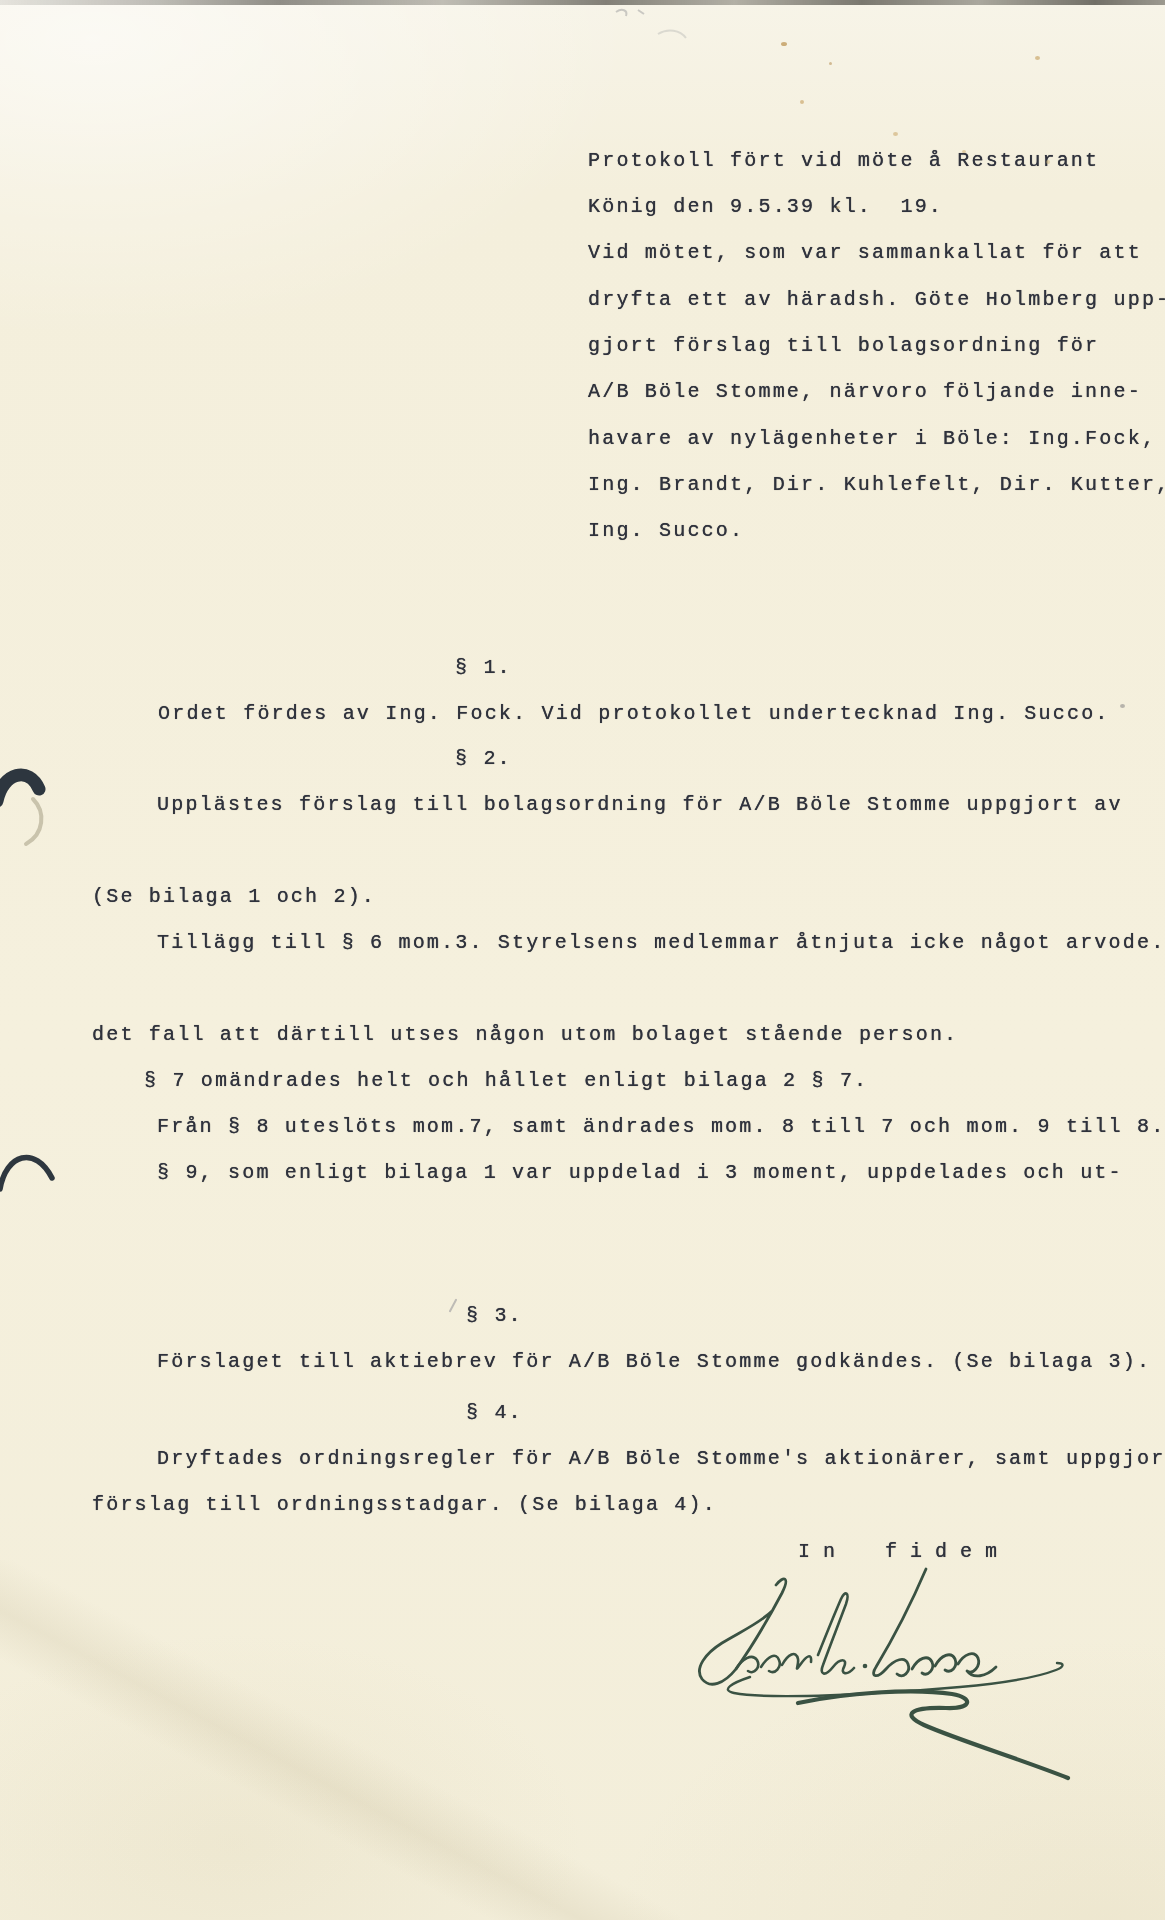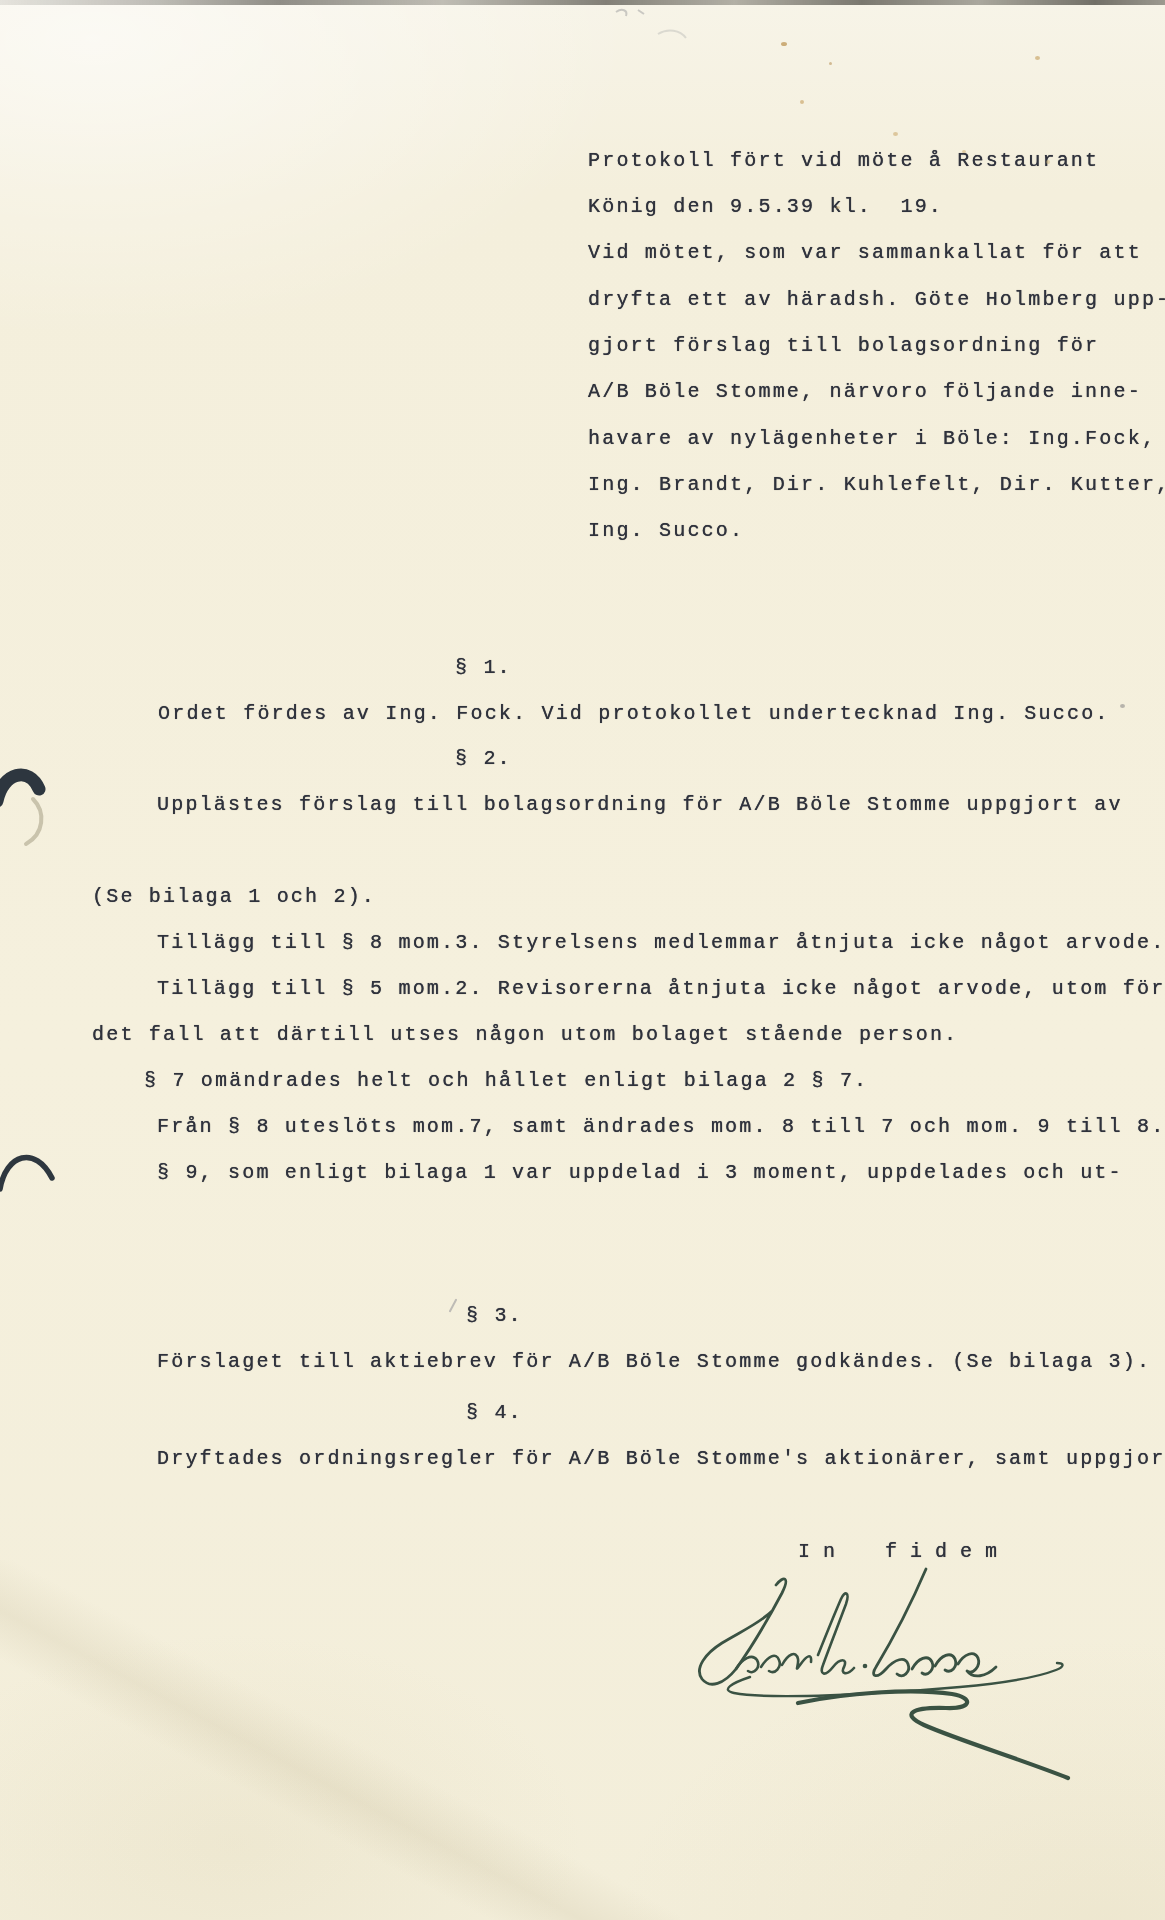--- a/index.html
+++ b/index.html
@@ -67,33 +67,33 @@
   <div class="tl" style="left:588px;top:427px">havare av nylägenheter i Böle: Ing.Fock,</div>
   <div class="tl" style="left:588px;top:473px">Ing. Brandt, Dir. Kuhlefelt, Dir. Kutter,</div>
   <div class="tl" style="left:588px;top:519px">Ing. Succo.</div>
 
   <div class="tl" style="left:455px;top:656px">§ 1.</div>
   <div class="tl" style="left:158px;top:702px">Ordet fördes av Ing. Fock. Vid protokollet undertecknad Ing. Succo.</div>
 
   <div class="tl" style="left:455px;top:747px">§ 2.</div>
   <div class="tl" style="left:157px;top:793px">Upplästes förslag till bolagsordning för A/B Böle Stomme uppgjort av</div>
   <div class="tl" style="left:92px;top:885px">(Se bilaga 1 och 2).</div>
-  <div class="tl" style="left:157px;top:931px">Tillägg till § 8 mom.3. Styrelsens medlemmar åtnjuta icke något arvode.</div>
-  <div class="tl" style="left:157px;top:977px">Tillägg till § 5 mom.2. Revisorerna åtnjuta icke något arvode, utom för</div>
+  <div class="tl" style="left:157px;top:931px">Tillägg till § 6 mom.3. Styrelsens medlemmar åtnjuta icke något arvode.</div>
   <div class="tl" style="left:92px;top:1023px">det fall att därtill utses någon utom bolaget stående person.</div>
   <div class="tl" style="left:144px;top:1069px">§ 7 omändrades helt och hållet enligt bilaga 2 § 7.</div>
   <div class="tl" style="left:157px;top:1115px">Från § 8 uteslöts mom.7, samt ändrades mom. 8 till 7 och mom. 9 till 8.</div>
   <div class="tl" style="left:157px;top:1161px">§ 9, som enligt bilaga 1 var uppdelad i 3 moment, uppdelades och ut-</div>
 
   <div class="tick"></div>
   <div class="tl" style="left:466px;top:1304px">§ 3.</div>
   <div class="tl" style="left:157px;top:1350px">Förslaget till aktiebrev för A/B Böle Stomme godkändes. (Se bilaga 3).</div>
 
   <div class="tl" style="left:466px;top:1401px">§ 4.</div>
   <div class="tl" style="left:157px;top:1447px">Dryftades ordningsregler för A/B Böle Stomme's aktionärer, samt uppgjordes</div>
+  <div class="tl" style="left:92px;top:1493px">förslag till ordningsstadgar. (Se bilaga 4).</div>
 
   <div class="tl closing" style="left:798px;top:1540px">In fidem</div>
 
   <svg style="left:560px;top:1563px" width="570" height="225" viewBox="0 0 570 225">
     <g fill="none" stroke="#3a5243" stroke-linecap="round" stroke-linejoin="round">
 
       <path stroke-width="2.8" d="M 216,22 C 224,12 230,14 222,30
                C 204,64 186,92 176,106
                C 164,121 150,126 142,116
                C 134,105 146,90 162,80

